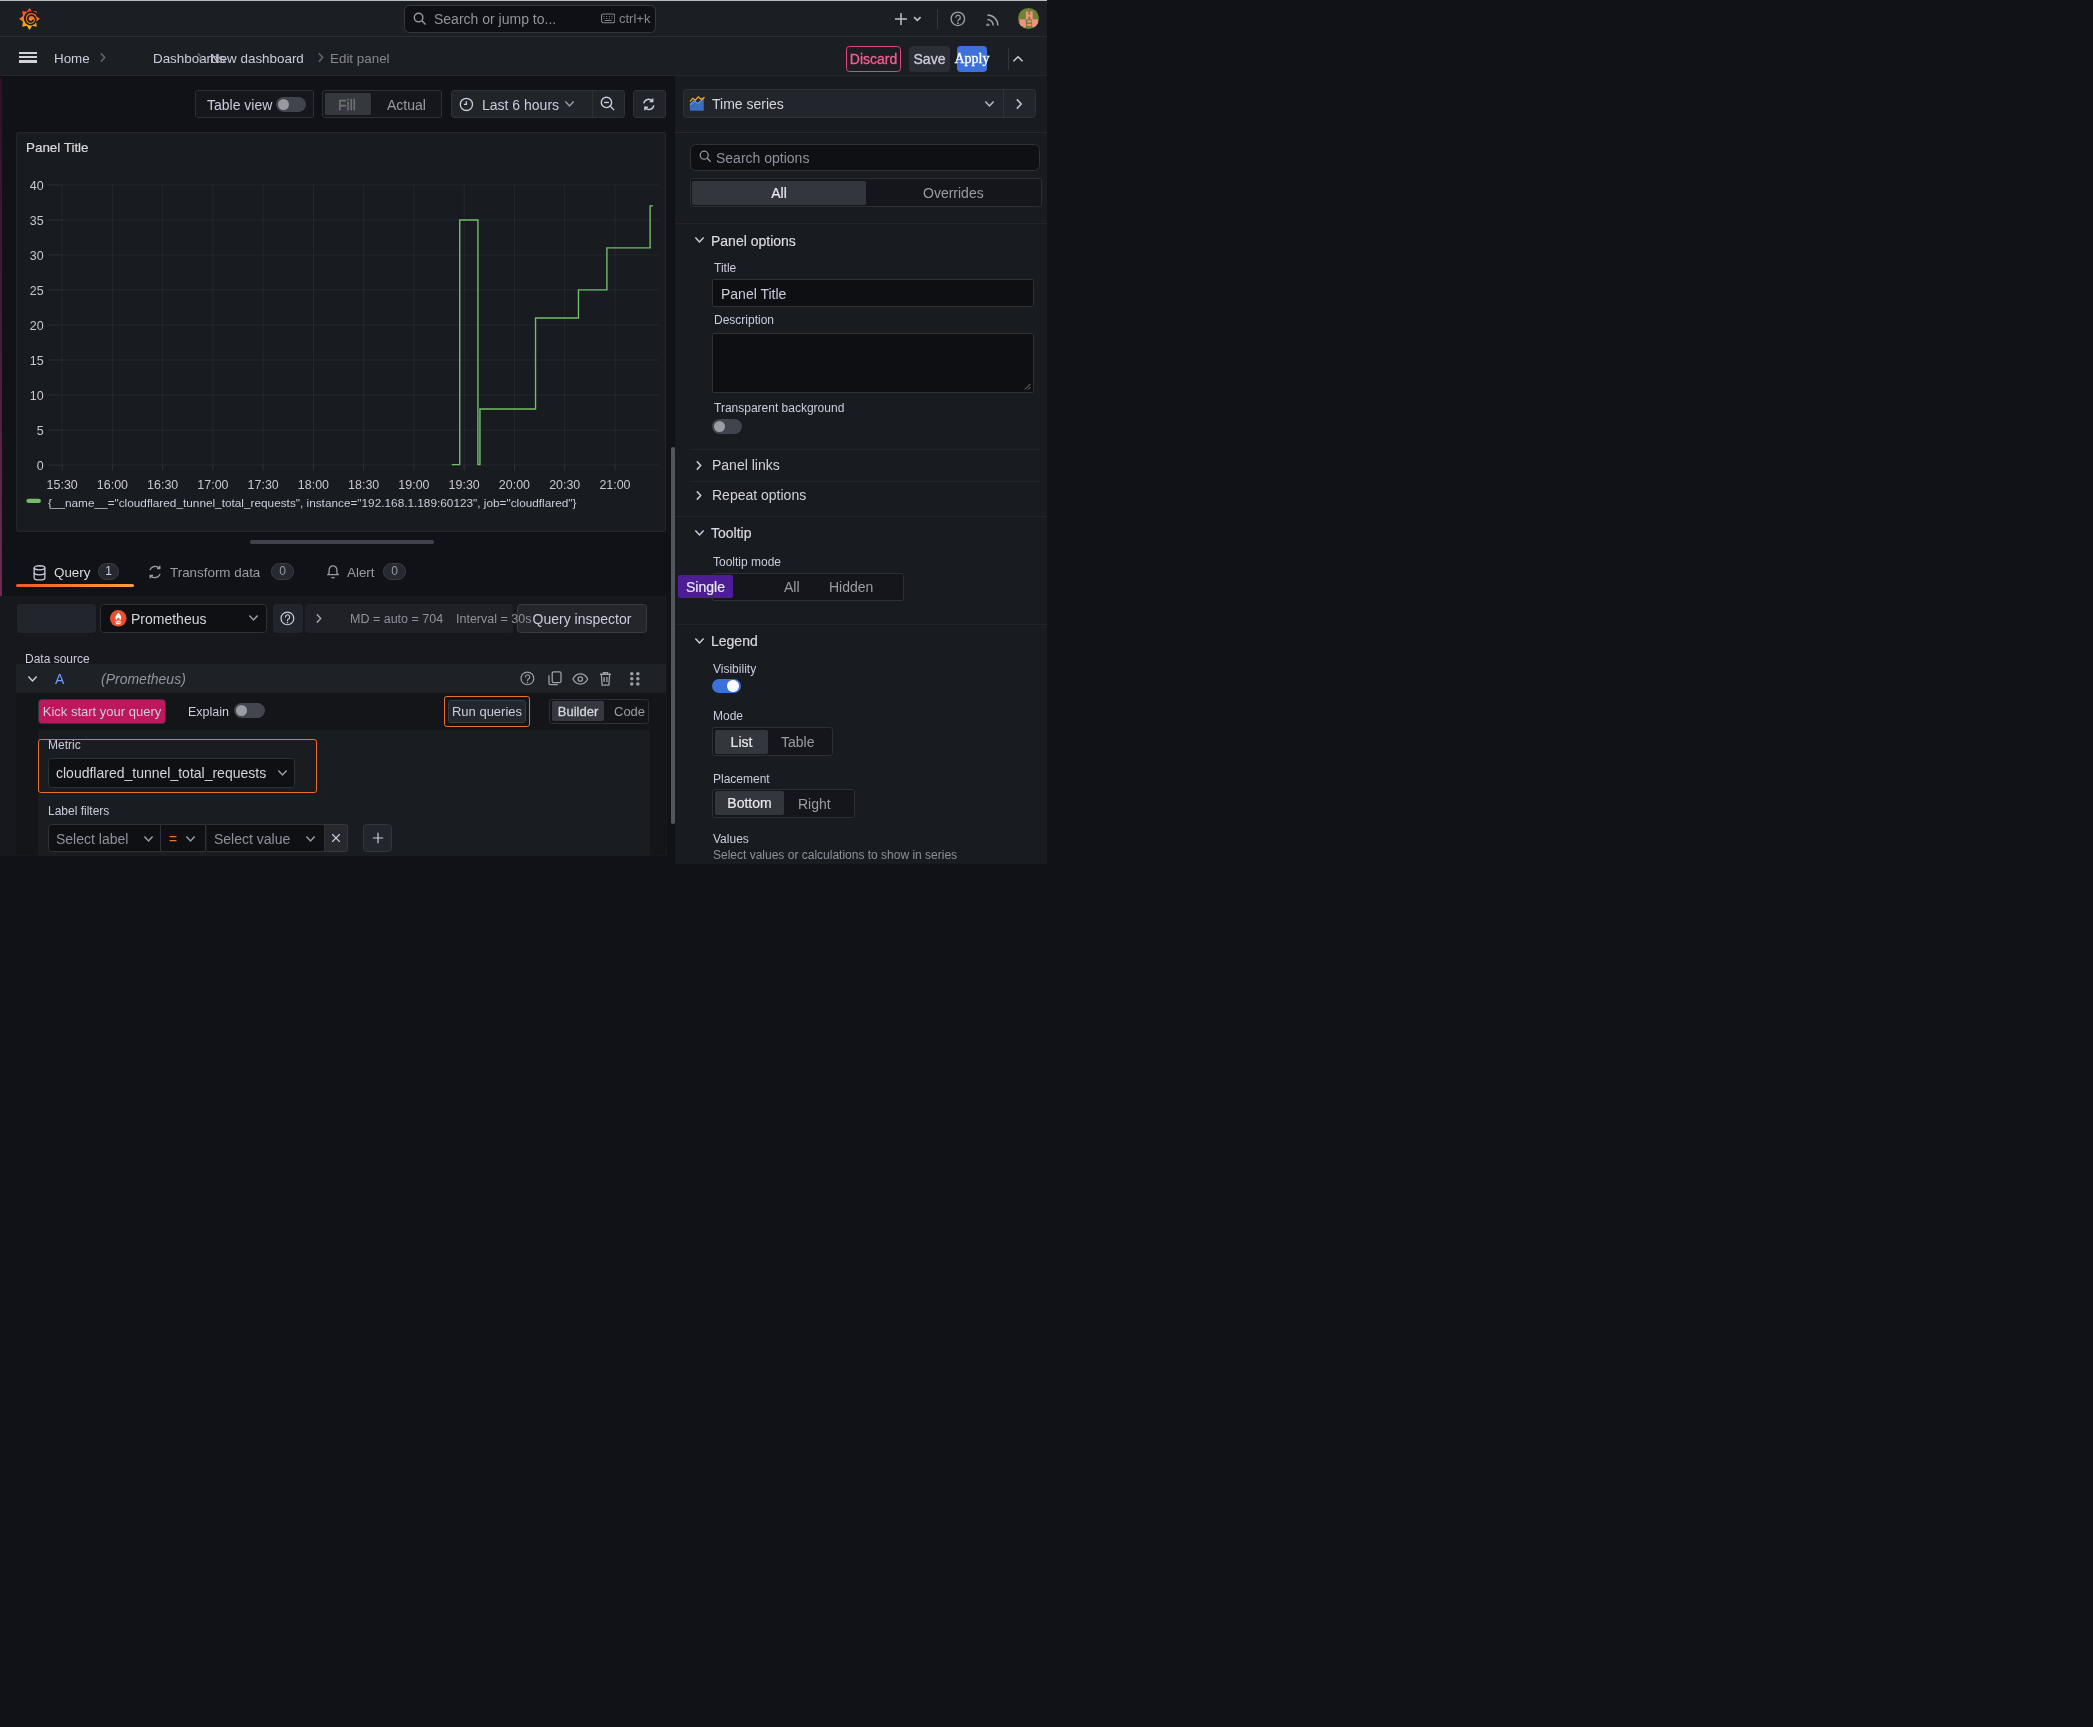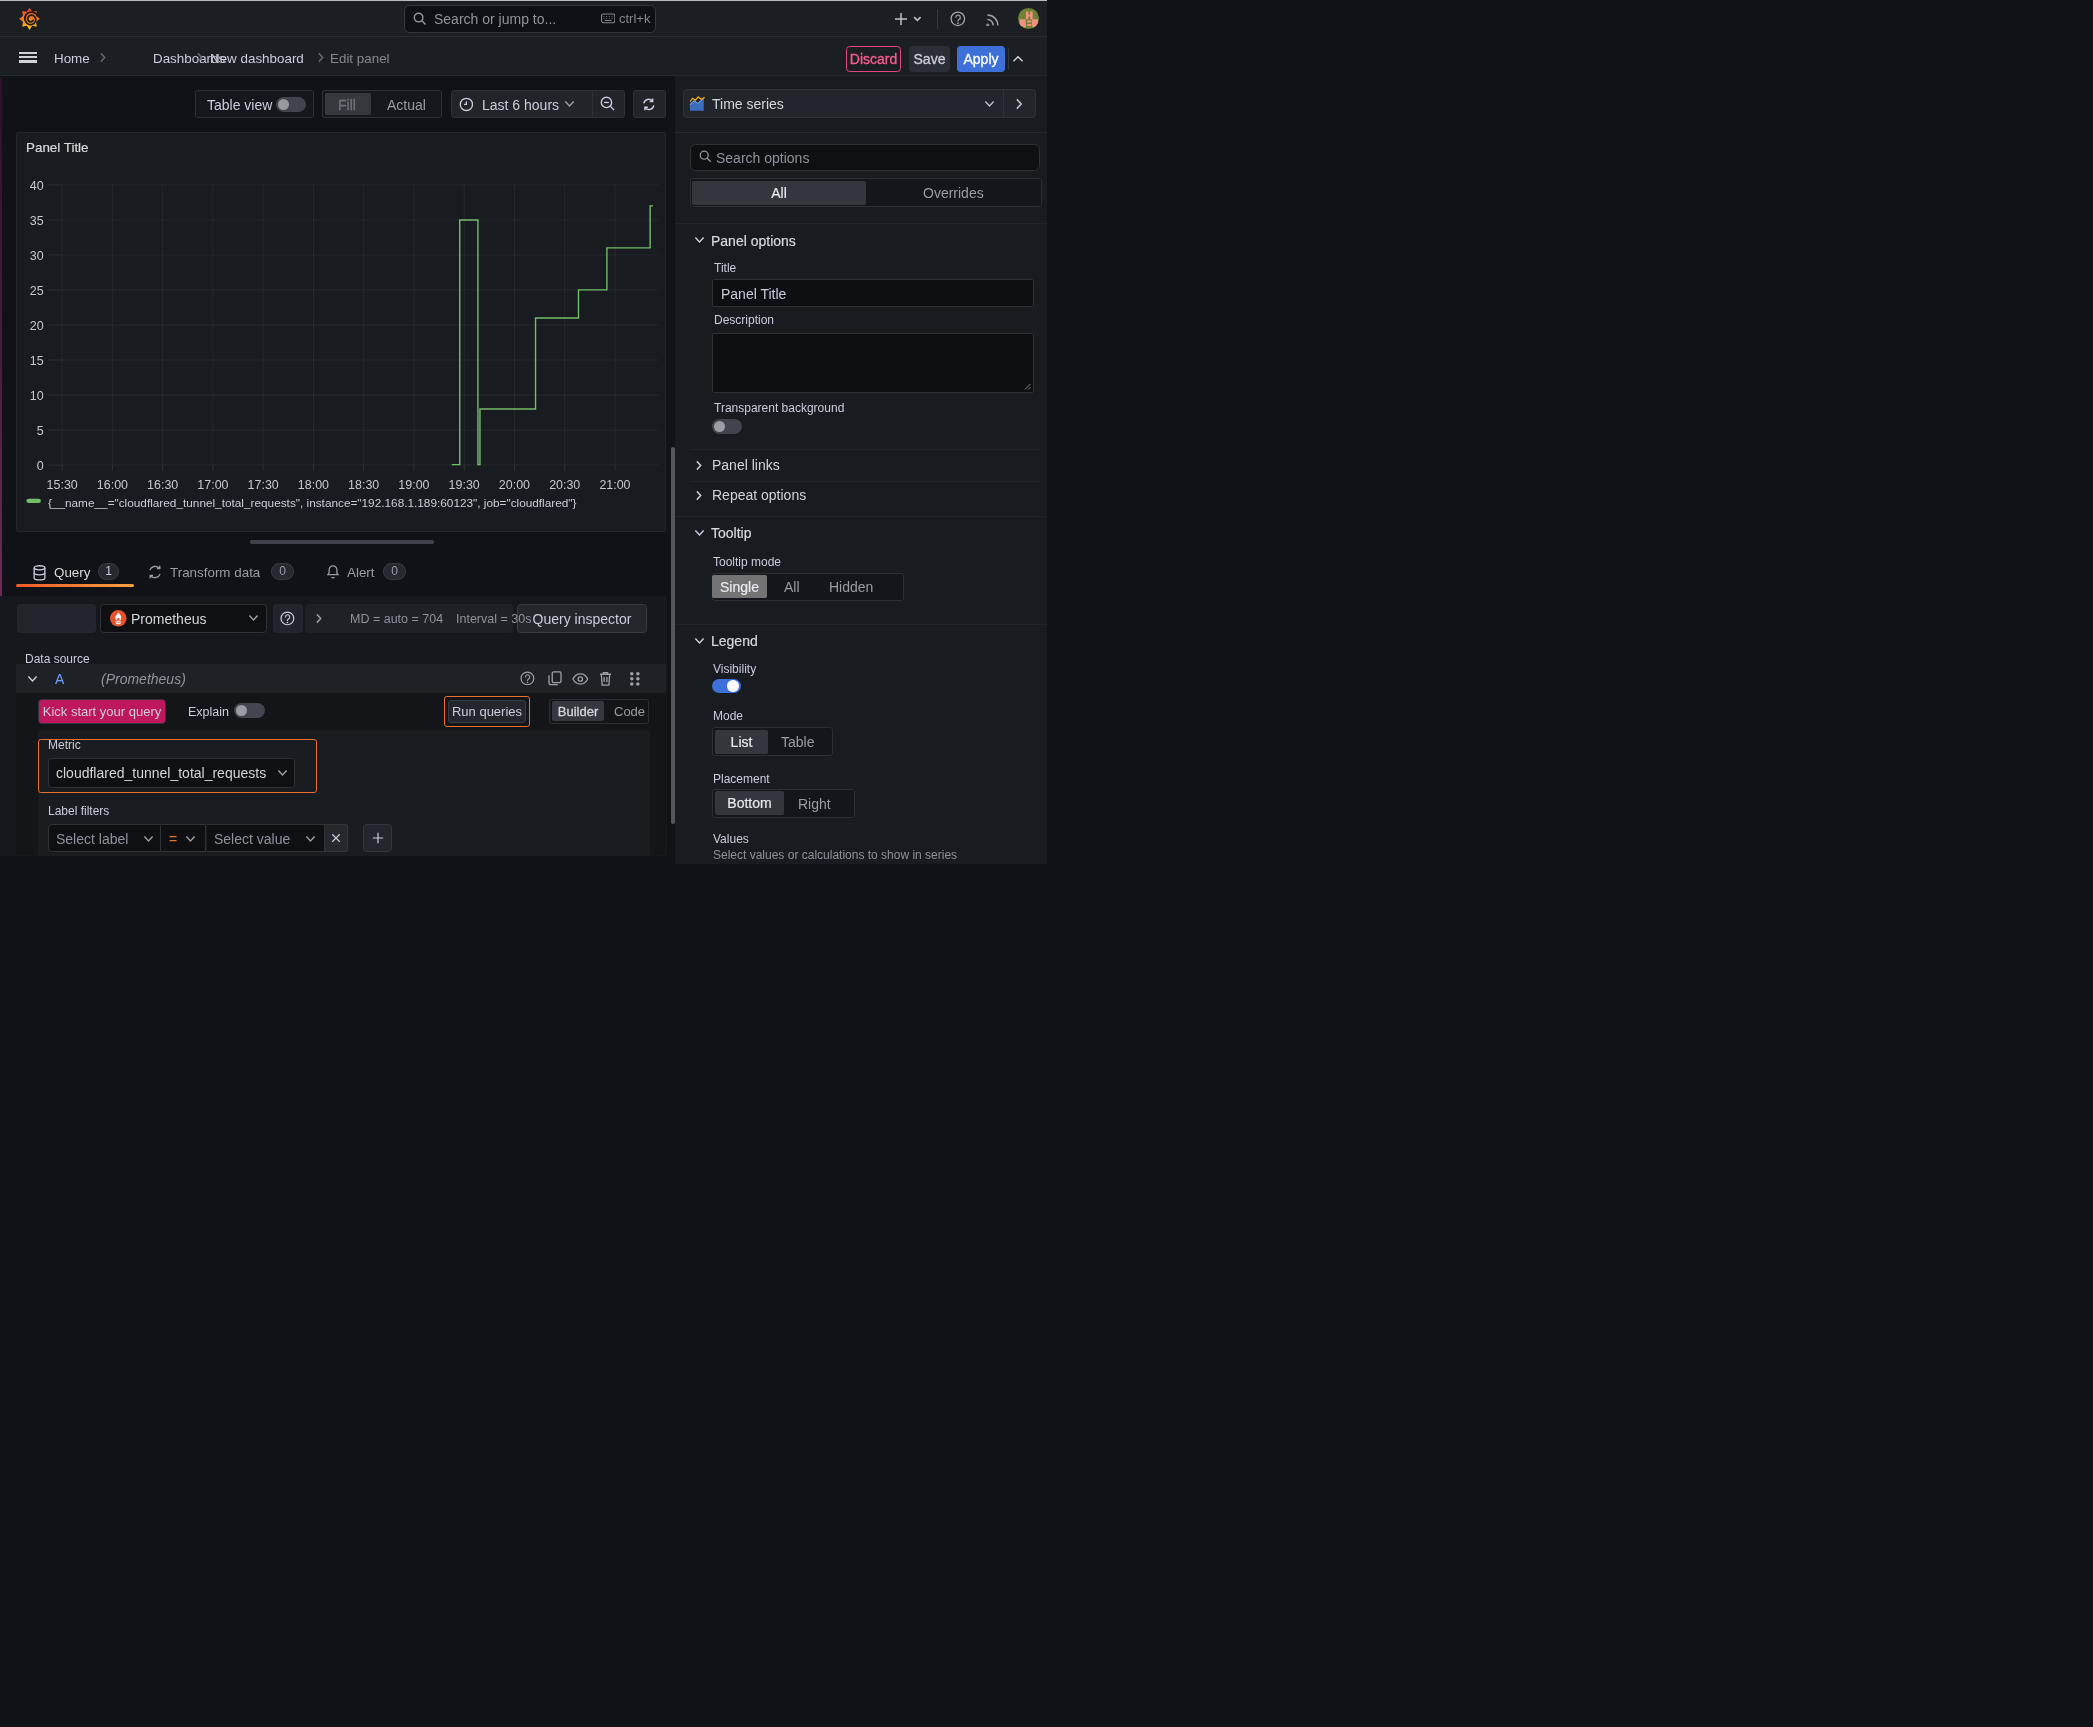--- a/index.html
+++ b/index.html
@@ -95,21 +95,21 @@
 <svg class="abs" style="left:196px;top:52px;" width="7.4" height="11" viewBox="0 0 8 12" fill="none" stroke="#65676f" stroke-width="1.6">
     <path d="M2 1.5l4.2 4.5L2 10.5"></path>
   </svg>
 <div class="txt" style="left:210px;top:51px;font-size:13.4px;">New dashboard</div>
 <svg class="abs" style="left:317px;top:52px;" width="7.4" height="11" viewBox="0 0 8 12" fill="none" stroke="#65676f" stroke-width="1.6">
     <path d="M2 1.5l4.2 4.5L2 10.5"></path>
   </svg>
 <div class="txt" style="left:330px;top:51px;font-size:13.4px;color:#868791;">Edit panel</div>
 <div class="abs" style="left:846px;top:46px;width:55px;height:26px;border:0.9px solid #e0457f;border-radius:3.7px;color:#f85d93;font-size:14px;display:flex;align-items:center;justify-content:center;-webkit-text-stroke:0.3px;">Discard</div>
 <div class="abs" style="left:909px;top:46px;width:41px;height:26px;background:#2b2e35;border-radius:3.7px;color:#ccccdc;font-size:14px;display:flex;align-items:center;justify-content:center;-webkit-text-stroke:0.3px;">Save</div>
-<div class="abs" style="left:957px;top:46px;width:48px;height:26px;background:#3d71d9;border-radius:3.7px;color:#ffffff;font-size:14px;display:flex;align-items:center;justify-content:center;-webkit-text-stroke:0.3px;">Apply</div>
+<div class="abs" style="left:957px;top:46px;width:30px;height:26px;background:#3d71d9;border-radius:3.7px;color:#ffffff;font-size:14px;display:flex;align-items:center;justify-content:center;font-family:Liberation Serif, serif;-webkit-text-stroke:0.3px;">Apply</div>
 <div class="abs" style="left:1008px;top:48px;width:0.9px;height:22px;background:#33353b;"></div>
 <svg class="abs" style="left:1012px;top:54px;" width="12" height="10" viewBox="0 0 13 11" fill="none" stroke="#ccccdc" stroke-width="1.7">
     <path d="M1.5 8l5-5 5 5"></path>
   </svg>
 
 <div class="abs" style="left:0;top:78px;width:1.8px;height:773px;background:linear-gradient(180deg,#2e1028 0%,#4a1b3e 35%,#7c3160 80%,#31122a 100%);"></div>
 
 <div class="abs" style="left:195px;top:90px;width:119px;height:28px;background:#15171c;border:0.9px solid #2c2f35;border-radius:2.8px;"></div>
 <div class="txt" style="left:207px;top:97px;">Table view</div>
 <div class="abs" style="left:276px;top:97px;width:29.5px;height:14.8px;background:#41444c;border-radius:7.4px;"></div>
@@ -403,21 +403,21 @@
   </svg>
 <div class="txt" style="left:712px;top:487px;color:#d3d4da;">Repeat options</div>
 
 <div class="abs" style="left:675px;top:516px;width:372px;height:0.9px;background:#22242a;"></div>
 <svg class="abs" style="left:694px;top:529px;" width="11" height="8.3" viewBox="0 0 12 9" fill="none" stroke="#ccccdc" stroke-width="1.6">
     <path d="M1.5 1.5L6 6.5l4.5-5"></path>
   </svg>
 <div class="txt" style="left:711px;top:525px;color:#d8d9de;-webkit-text-stroke:0.2px;">Tooltip</div>
 <div class="txt" style="left:713px;top:555px;font-size:12px;">Tooltip mode</div>
 <div class="abs" style="left:712px;top:573px;width:192px;height:28px;background:#14161b;border:0.9px solid #2c2f35;border-radius:2.8px;"></div>
-<div class="abs" style="left:712px;top:575px;width:55px;height:23px;background:#737373;border-radius:1.8px;color:#e8e9ee;font-size:14px;display:flex;align-items:center;justify-content:center;-webkit-text-stroke:0.2px;">Single</div>
+<div class="abs" style="left:678px;top:575px;width:55px;height:23px;background:#4c1d95;border-radius:1.8px;color:#e8e9ee;font-size:14px;display:flex;align-items:center;justify-content:center;-webkit-text-stroke:0.2px;">Single</div>
 <div class="txt" style="left:784px;top:579px;color:#9a9ca4;">All</div>
 <div class="txt" style="left:829px;top:579px;color:#9a9ca4;">Hidden</div>
 <div class="abs" style="left:675px;top:624px;width:372px;height:0.9px;background:#22242a;"></div>
 <svg class="abs" style="left:694px;top:637px;" width="11" height="8.3" viewBox="0 0 12 9" fill="none" stroke="#ccccdc" stroke-width="1.6">
     <path d="M1.5 1.5L6 6.5l4.5-5"></path>
   </svg>
 <div class="txt" style="left:711px;top:633px;color:#d8d9de;-webkit-text-stroke:0.2px;">Legend</div>
 <div class="txt" style="left:713px;top:662px;font-size:12px;">Visibility</div>
 <div class="abs" style="left:712px;top:679px;width:29px;height:14.3px;background:#3d71d9;border-radius:7.4px;"></div>
 <div class="abs" style="left:727px;top:680px;width:11.5px;height:11.5px;background:#ffffff;border-radius:50%;"></div>

